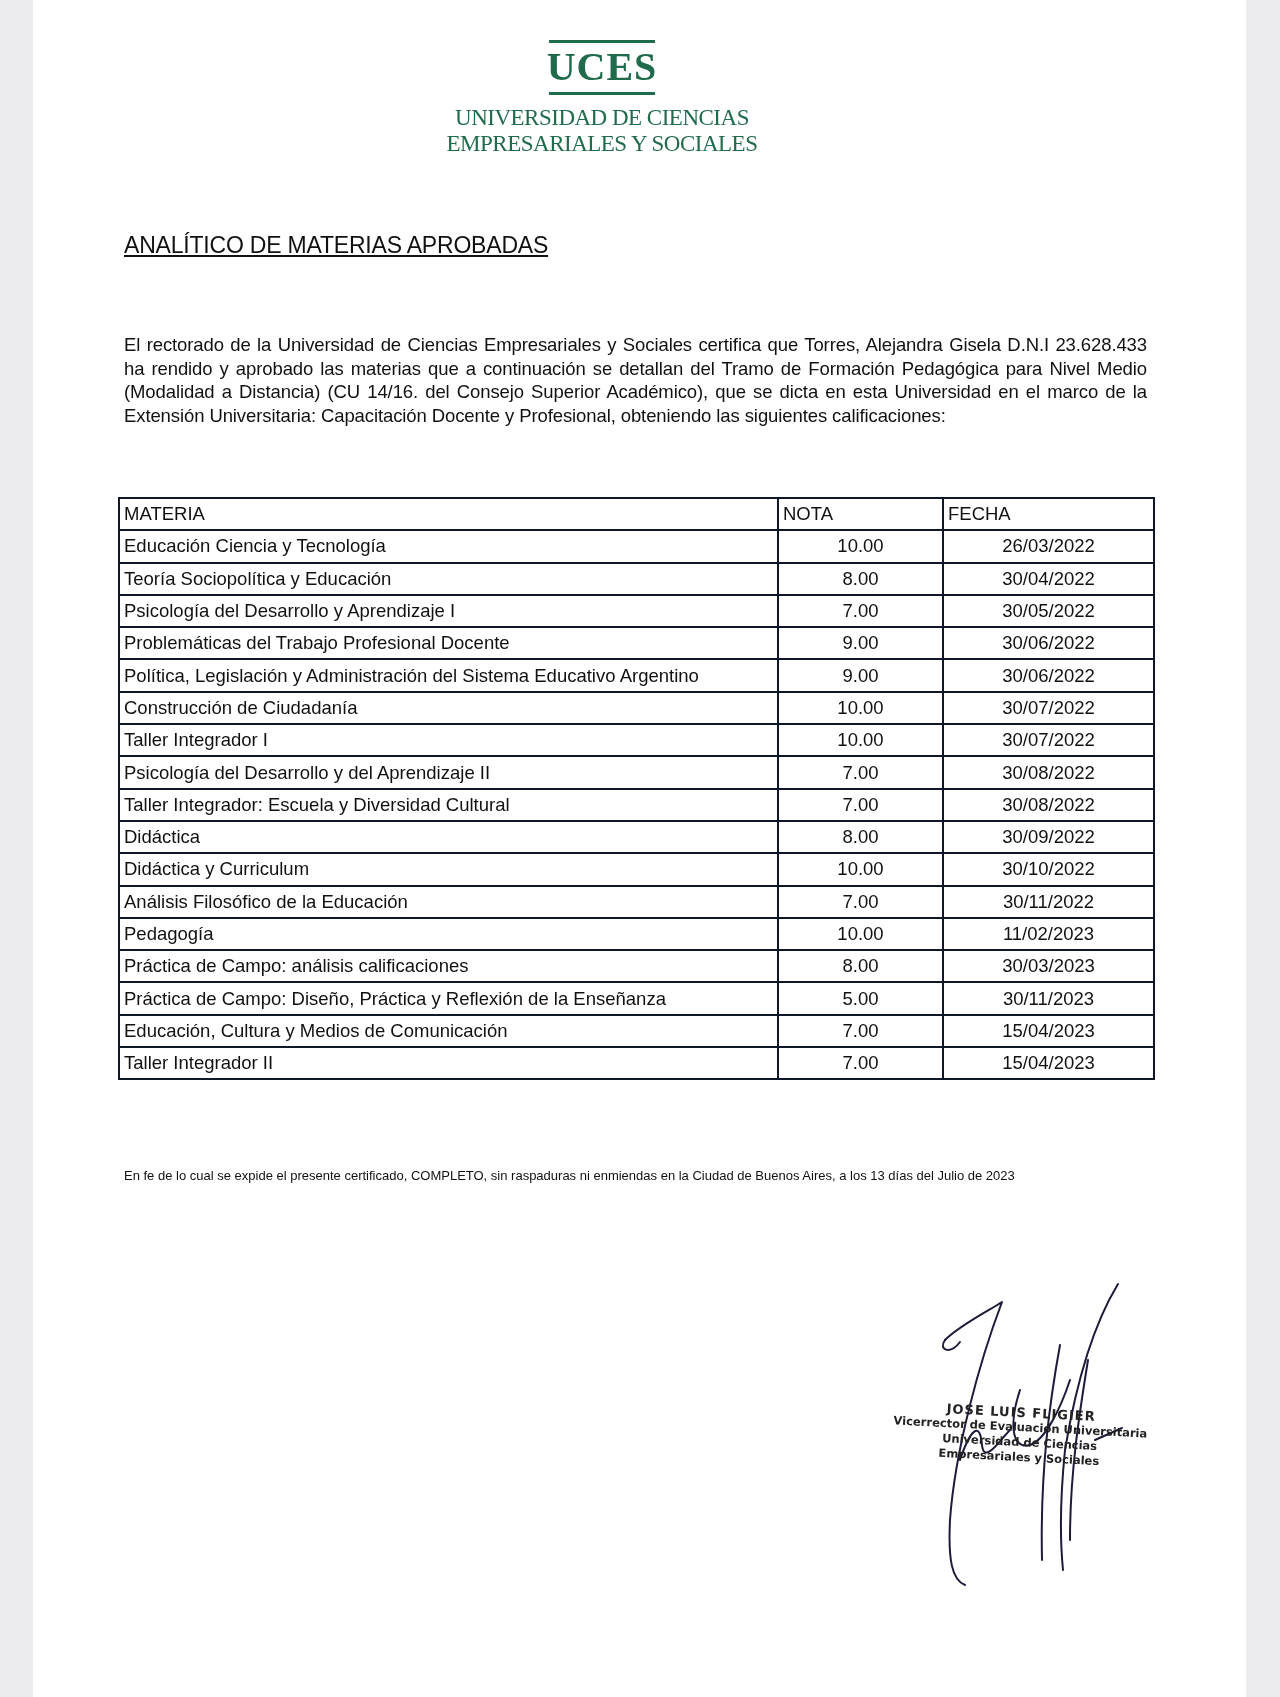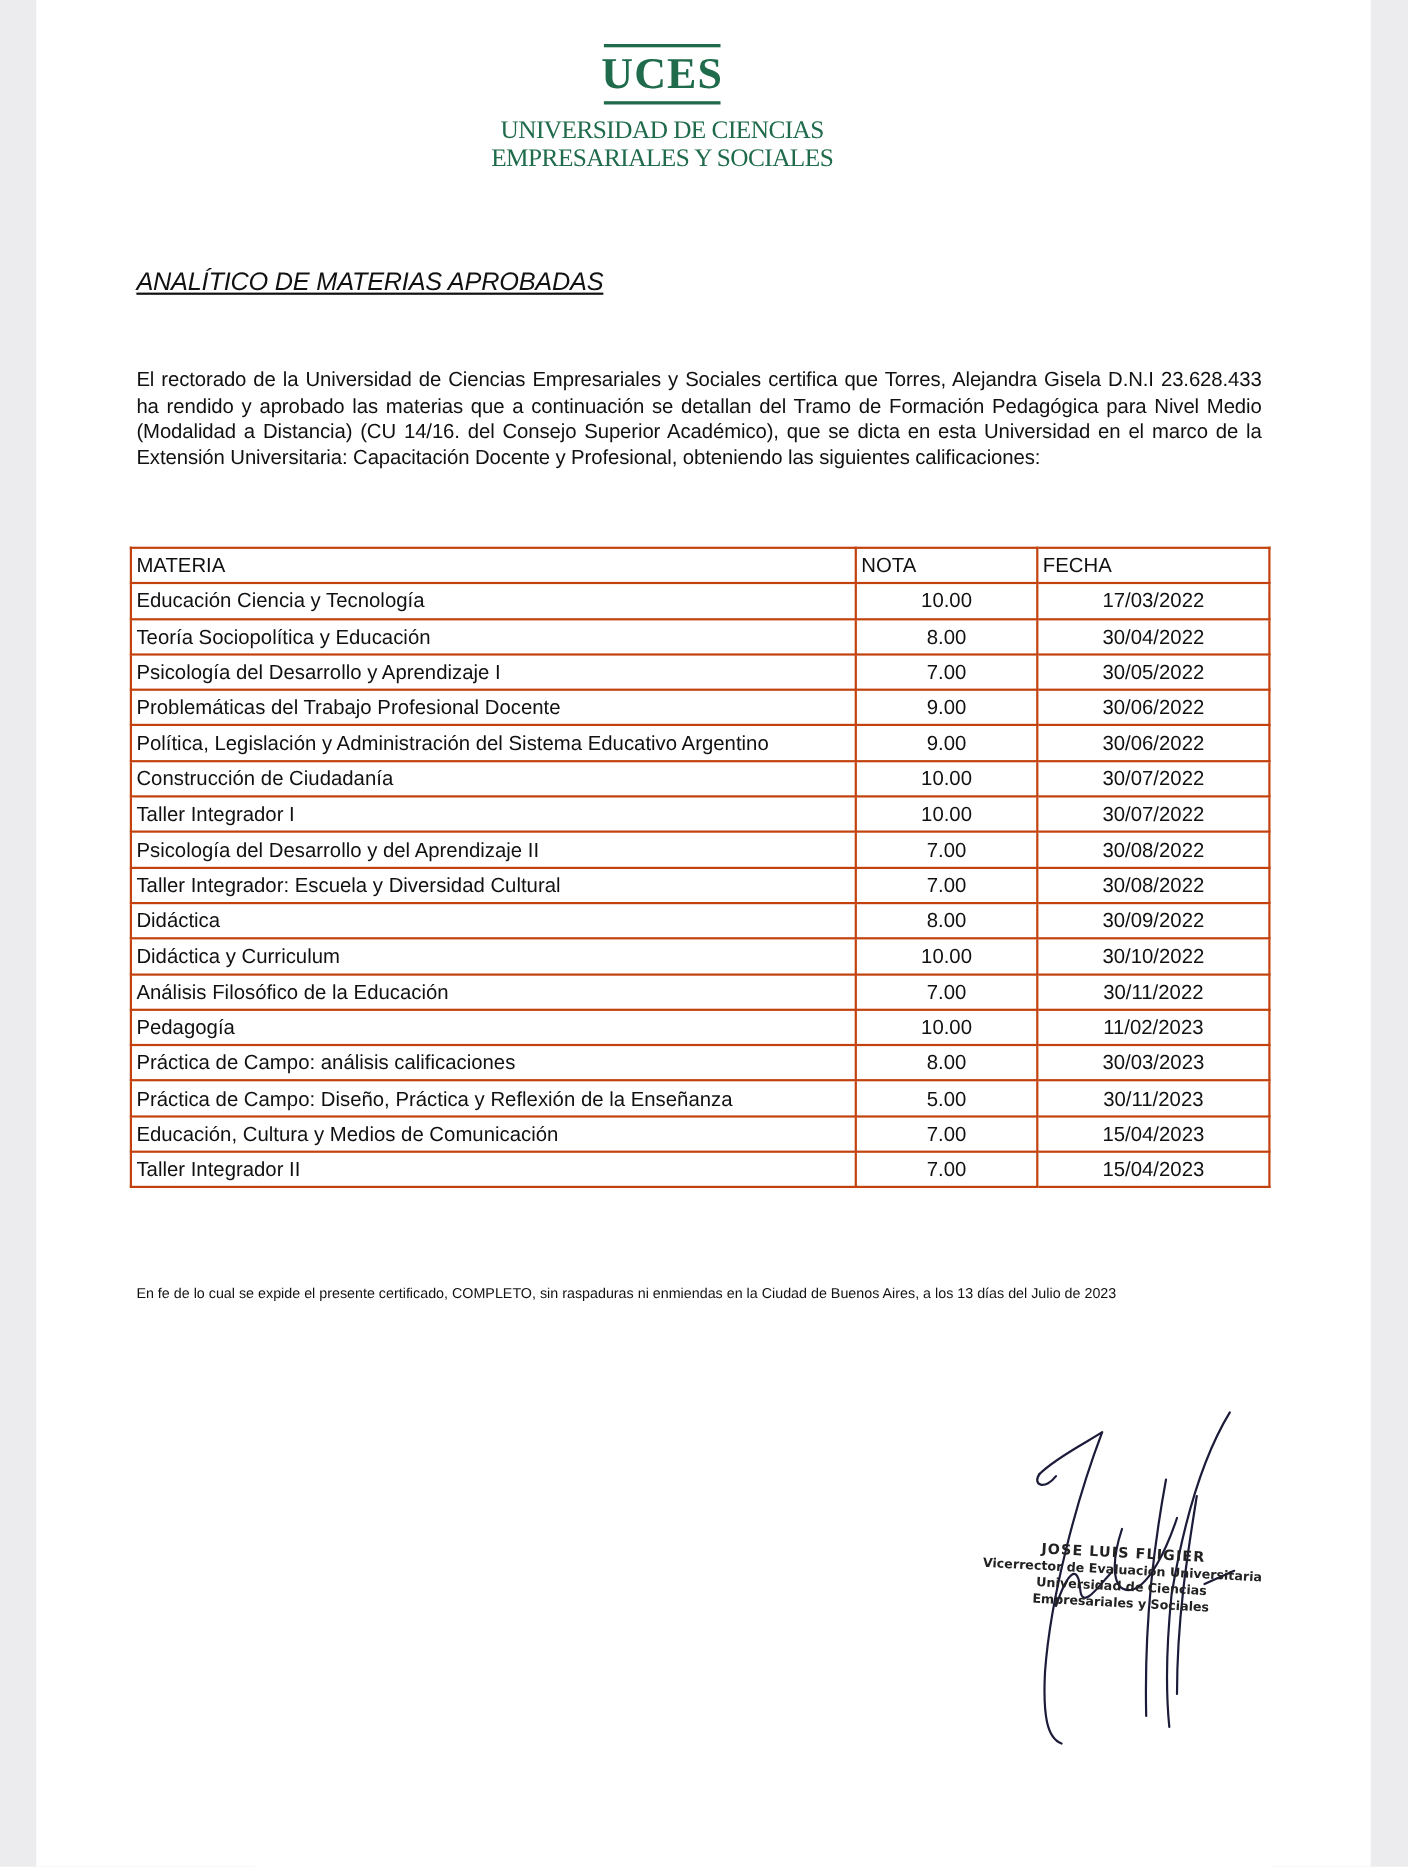--- a/index.html
+++ b/index.html
@@ -5,27 +5,27 @@
   html, body { margin:0; padding:0; }
   body { width:1280px; height:1697px; background:#ececef; position:relative; overflow:hidden;
          font-family:"Liberation Sans", sans-serif; color:#111; }
   .page { position:absolute; left:33px; top:0; width:1213px; height:1697px; background:#ffffff; }
   .logo { position:absolute; left:0; width:1204px; top:40px; text-align:center; color:#1f6b4b;
           font-family:"Liberation Serif", serif; }
   .logo .rule { width:106px; height:3px; background:#1f6b4b; margin:0 auto; }
   .logo .uces { font-size:40px; font-weight:bold; letter-spacing:1px; line-height:44px; margin:2px 0 3px; }
   .logo .line { font-size:23px; line-height:26px; letter-spacing:-0.5px; }
   .logo .line1 { margin-top:10px; }
-  .title { position:absolute; left:124px; top:243px; font-size:23px; text-decoration:underline;
-           letter-spacing:-0.2px;font-style:italic; }
+  .title { position:absolute; left:124px; top:232px; font-size:23px; text-decoration:underline;
+           letter-spacing:-0.2px; }
   .para { position:absolute; left:124px; top:333px; width:1023px; font-size:18.5px; line-height:23.5px;
           text-align:justify; letter-spacing:-0.1px; }
   table.grades { position:absolute; left:118px; top:497px; width:1035px; border-collapse:collapse;
                  font-size:18.5px; table-layout:fixed; }
-  table.grades td, table.grades th { border:2px solid #c2410c; height:30.3px; padding:0 4px; font-weight:normal; }
+  table.grades td, table.grades th { border:2px solid #0f172a; height:30.3px; padding:0 4px; font-weight:normal; }
   table.grades th { text-align:left; }
   td.nota { text-align:center; }
   td.fecha { text-align:center; padding-right:20px; }
   .closing { position:absolute; left:124px; top:1164px; width:1023px; font-size:13px; line-height:23.5px; }
   .sig { position:absolute; left:860px; top:1270px; width:300px; height:320px; }
   .sig-text { position:absolute; left:890px; top:1405px; width:260px; text-align:center;
               font-family:"DejaVu Sans", sans-serif; font-weight:bold; font-size:11.5px; line-height:15px;
               color:#222; transform:rotate(3deg); }
   .sig-text .name { font-size:13px; letter-spacing:1px; }
 </style>
@@ -56,21 +56,21 @@
     <tr>
       <th>MATERIA</th>
       <th>NOTA</th>
       <th>FECHA</th>
     </tr>
   </thead>
   <tbody id="grade-rows">
       <tr>
         <td>Educación Ciencia y Tecnología</td>
         <td class="nota">10.00</td>
-        <td class="fecha">17/03/2022</td>
+        <td class="fecha">26/03/2022</td>
       </tr>
       <tr>
         <td>Teoría Sociopolítica y Educación</td>
         <td class="nota">8.00</td>
         <td class="fecha">30/04/2022</td>
       </tr>
       <tr>
         <td>Psicología del Desarrollo y Aprendizaje I</td>
         <td class="nota">7.00</td>
         <td class="fecha">30/05/2022</td>

